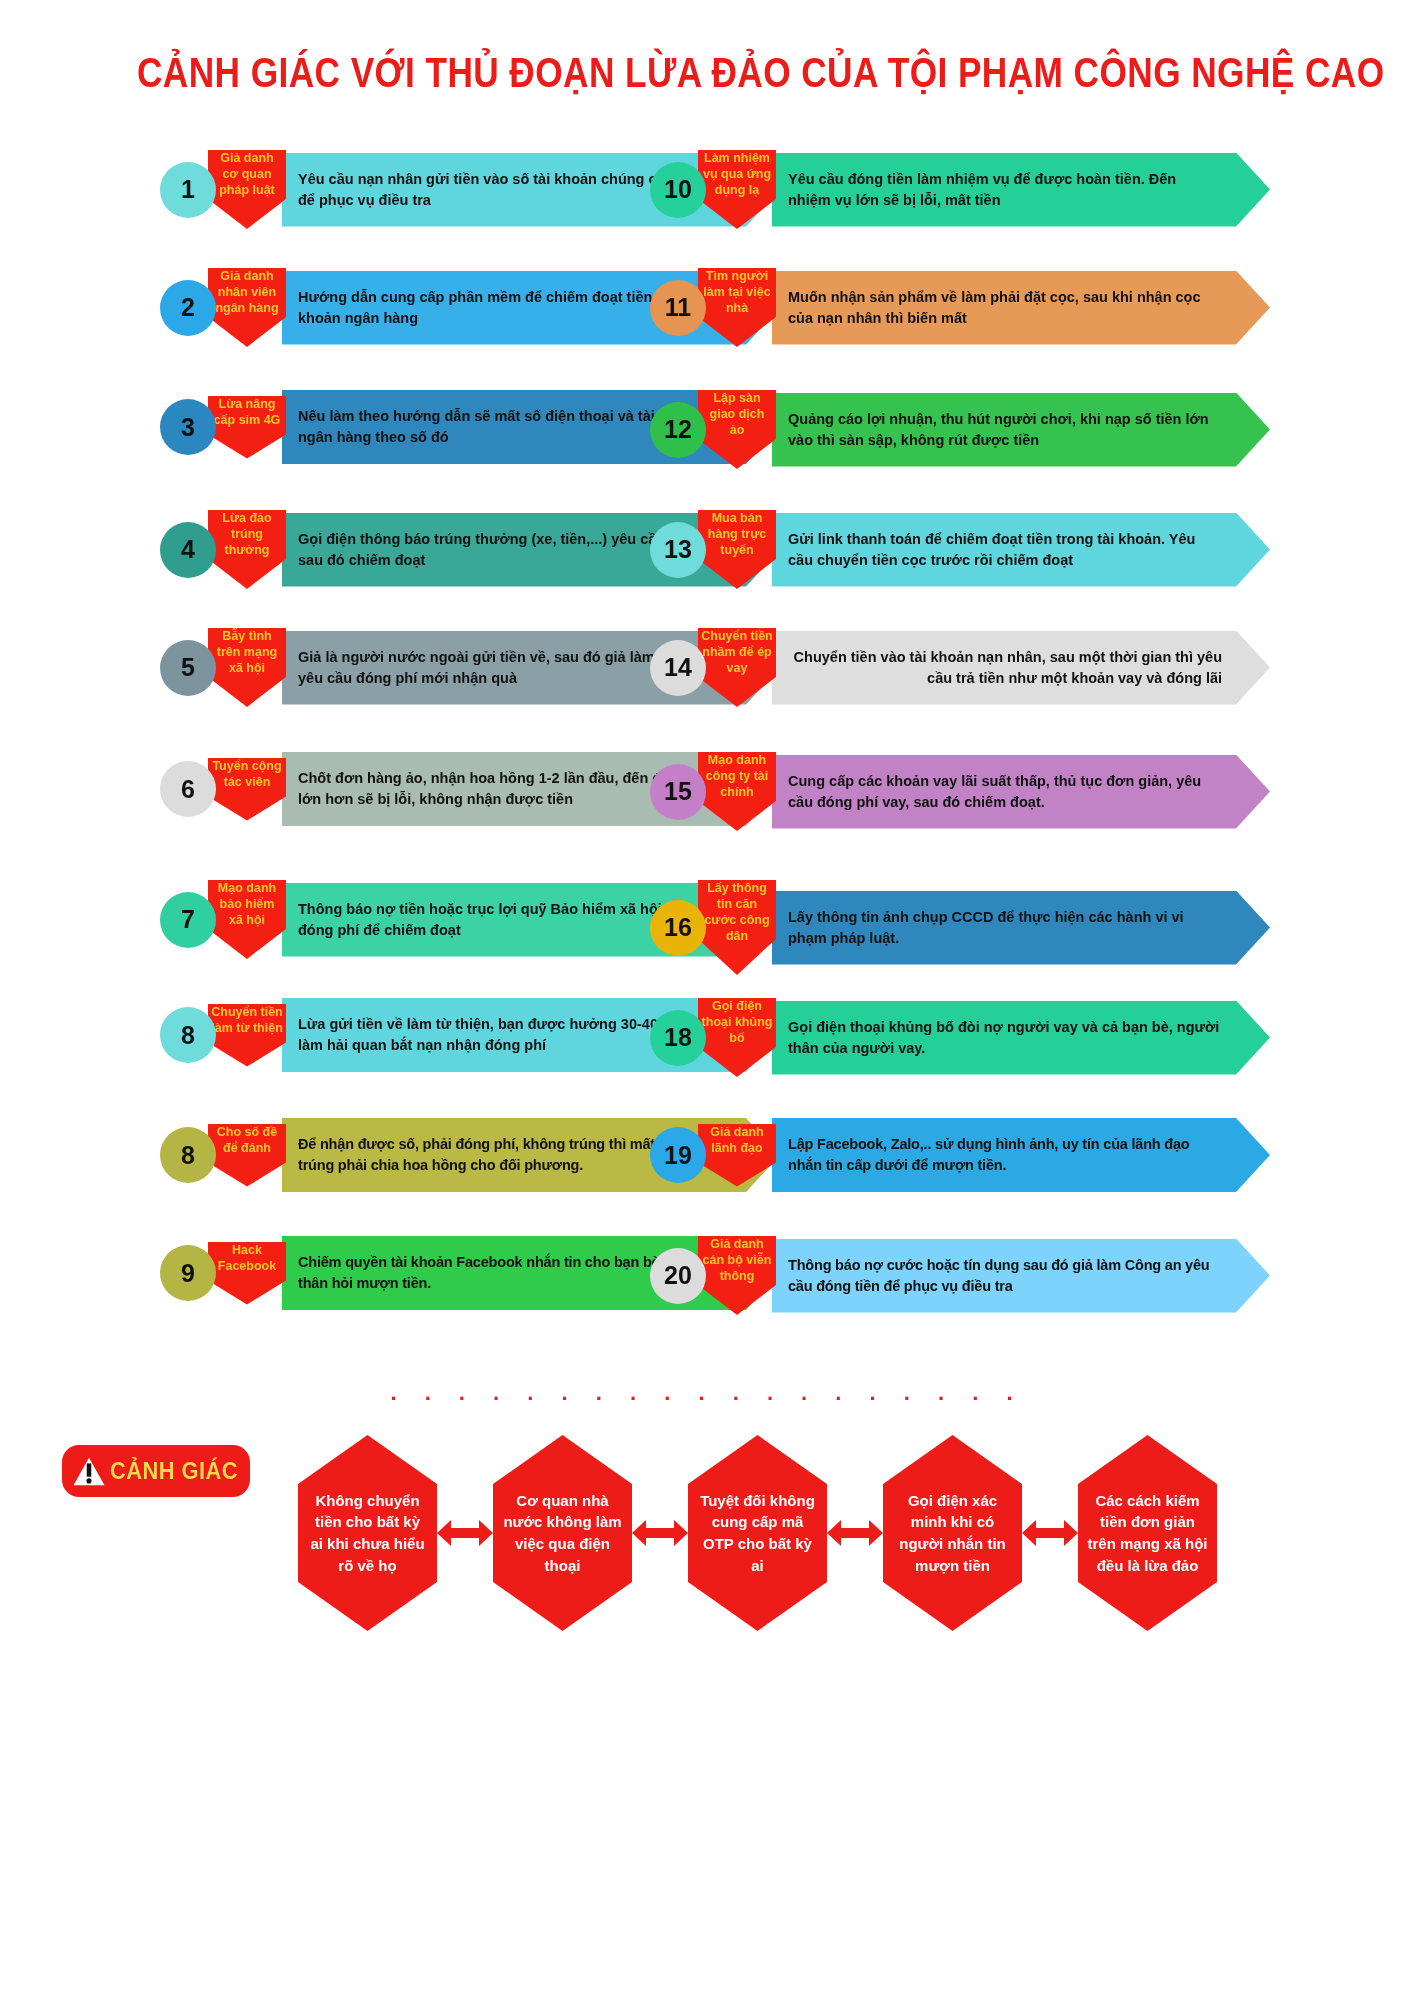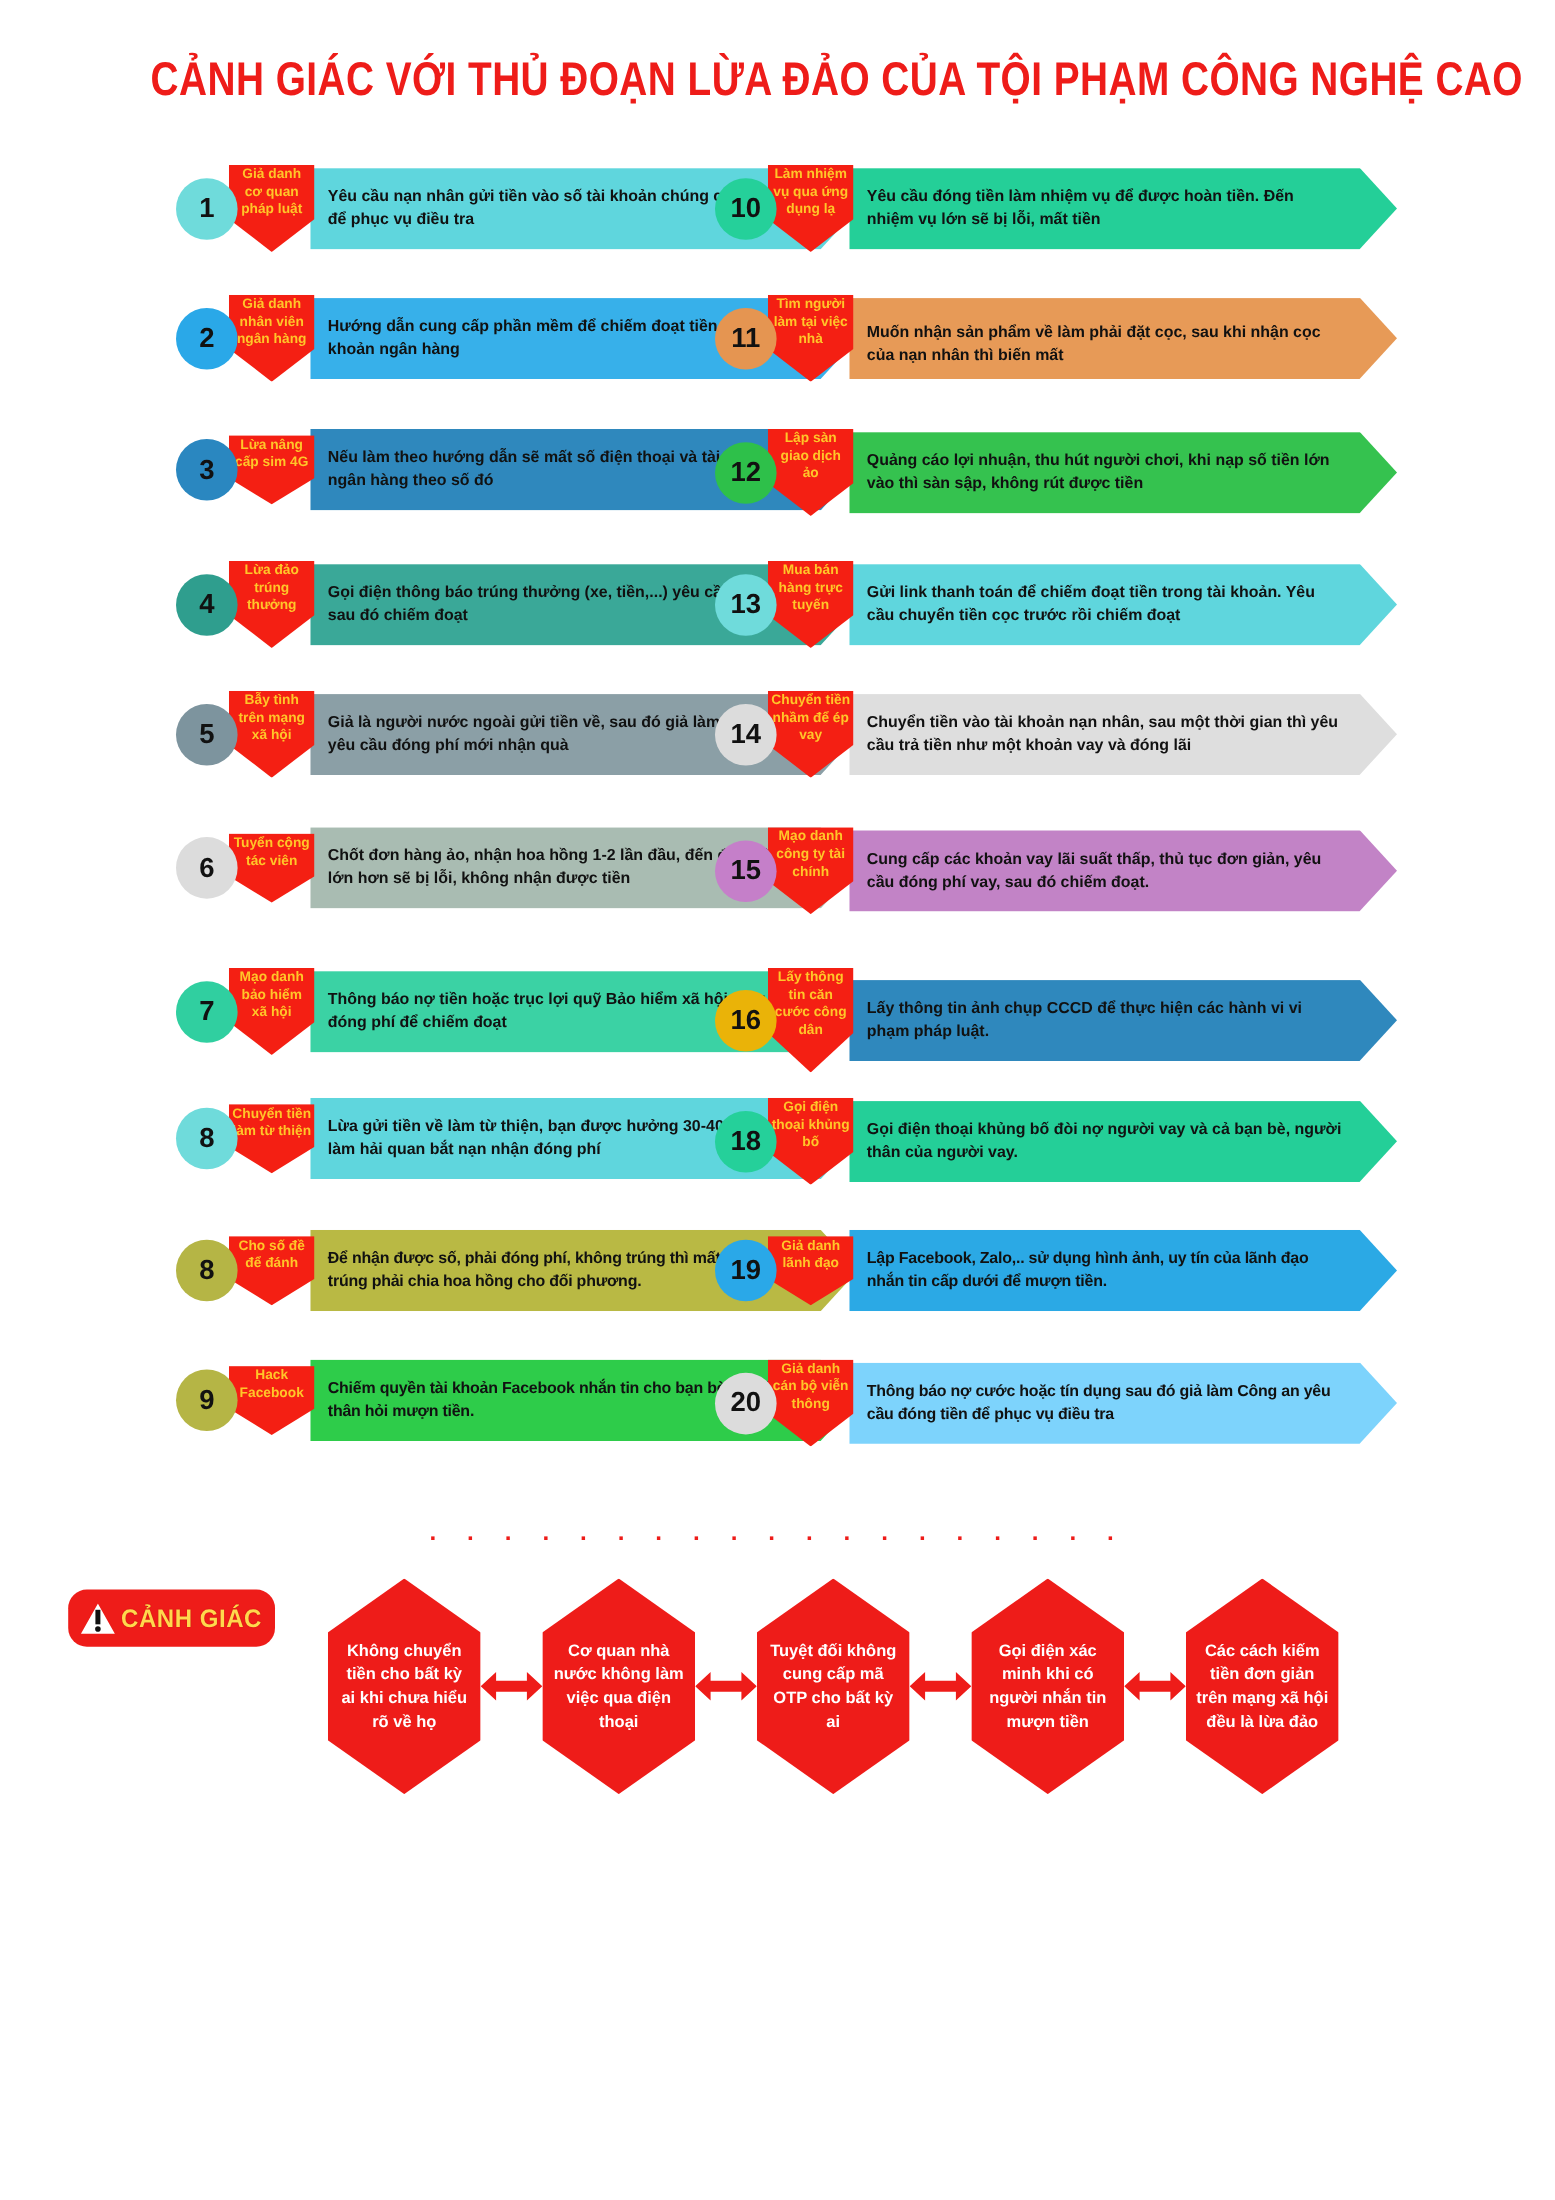--- a/index.html
+++ b/index.html
@@ -330,21 +330,21 @@
           <span>Yêu cầu đóng tiền làm nhiệm vụ để được hoàn tiền. Đến nhiệm vụ lớn sẽ bị lỗi, mất tiền</span>
         </div>
       </div>
       <div class="row" style="position: absolute; top: 118px; left: 0px;">
         <div class="num-circle" style="background: rgb(229, 149, 81);">
           <span>11</span>
         </div>
         <div class="ribbon">
           <span class="ribbon-inner">Tìm người làm tại việc nhà</span>
         </div>
-        <div class="desc" style="background: rgb(231, 154, 87); align-items: flex-end;">
+        <div class="desc" style="background: rgb(231, 154, 87);">
           <span>Muốn nhận sản phẩm về làm phải đặt cọc, sau khi nhận cọc của nạn nhân thì biến mất</span>
         </div>
       </div>
       <div class="row" style="position: absolute; top: 240px; left: 0px;">
         <div class="num-circle" style="background: rgb(46, 192, 74);">
           <span>12</span>
         </div>
         <div class="ribbon">
           <span class="ribbon-inner">Lập sàn giao dịch ảo</span>
         </div>
@@ -363,21 +363,21 @@
           <span>Gửi link thanh toán để chiếm đoạt tiền trong tài khoản. Yêu cầu chuyển tiền cọc trước rồi chiếm đoạt</span>
         </div>
       </div>
       <div class="row" style="position: absolute; top: 478px; left: 0px;">
         <div class="num-circle" style="background: rgb(220, 220, 220);">
           <span>14</span>
         </div>
         <div class="ribbon">
           <span class="ribbon-inner">Chuyển tiền nhầm để ép vay</span>
         </div>
-        <div class="desc" style="background: rgb(222, 222, 222);">
+        <div class="desc" style="background: rgb(222, 222, 222); text-align: right;">
           <span>Chuyển tiền vào tài khoản nạn nhân, sau một thời gian thì yêu cầu trả tiền như một khoản vay và đóng lãi</span>
         </div>
       </div>
       <div class="row" style="position: absolute; top: 602px; left: 0px;">
         <div class="num-circle" style="background: rgb(197, 127, 201);">
           <span>15</span>
         </div>
         <div class="ribbon">
           <span class="ribbon-inner">Mạo danh công ty tài chính</span>
         </div>

